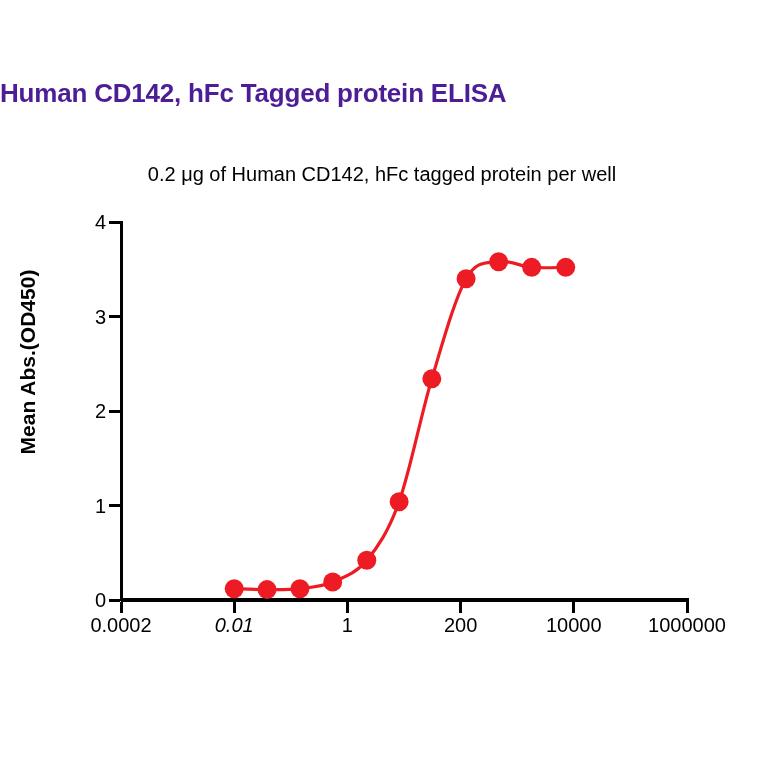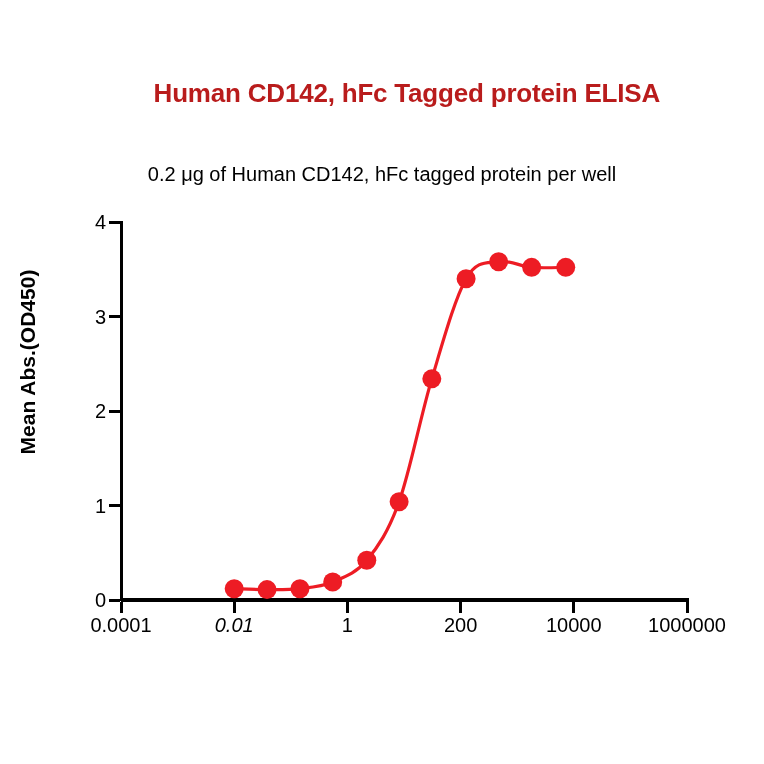--- a/index.html
+++ b/index.html
@@ -7,22 +7,22 @@
   body{
     width:764px;height:764px;
     background:#ffffff;
     font-family:"Liberation Sans", sans-serif;
     overflow:hidden;
   }
   #root{position:relative;width:764px;height:764px;}
 
   .title{
     position:absolute;left:0;top:78px;width:660px;
-    text-align:right;
-    font-size:26px;font-weight:bold;color:#b91c1c;
+    text-align:left;
+    font-size:26px;font-weight:bold;color:#4c1d95;
     letter-spacing:-0.2px;
   }
   .subtitle{
     position:absolute;left:0;top:119px;width:764px;
     text-align:center;
     font-size:20px;font-weight:normal;color:#000;margin-top:44px;
   }
 
   .axis-line{position:absolute;background:#000;}
   #x-axis{left:121px;top:598px;width:568px;height:3.5px;}
@@ -82,21 +82,21 @@
       <div class="tick-x" style="left: 685.5px;"></div>
     </div>
   <div id="ticks-y">
       <div class="tick-y" style="top: 598.5px;"></div>
       <div class="tick-y" style="top: 504px;"></div>
       <div class="tick-y" style="top: 409.5px;"></div>
       <div class="tick-y" style="top: 315px;"></div>
       <div class="tick-y" style="top: 220.5px;"></div>
     </div>
   <div id="labels-x">
-      <div class="xlab" style="left: 121px;">0.0001</div>
+      <div class="xlab" style="left: 121px;">0.0002</div>
       <div class="xlab" style="left: 234.2px; font-style: italic;">0.01</div>
       <div class="xlab" style="left: 347.4px;">1</div>
       <div class="xlab" style="left: 460.6px;">200</div>
       <div class="xlab" style="left: 573.8px;">10000</div>
       <div class="xlab" style="left: 687px;">1000000</div>
     </div>
   <div id="labels-y">
       <div class="ylab" style="top: 600px;">0</div>
       <div class="ylab" style="top: 505.5px;">1</div>
       <div class="ylab" style="top: 411px;">2</div>

